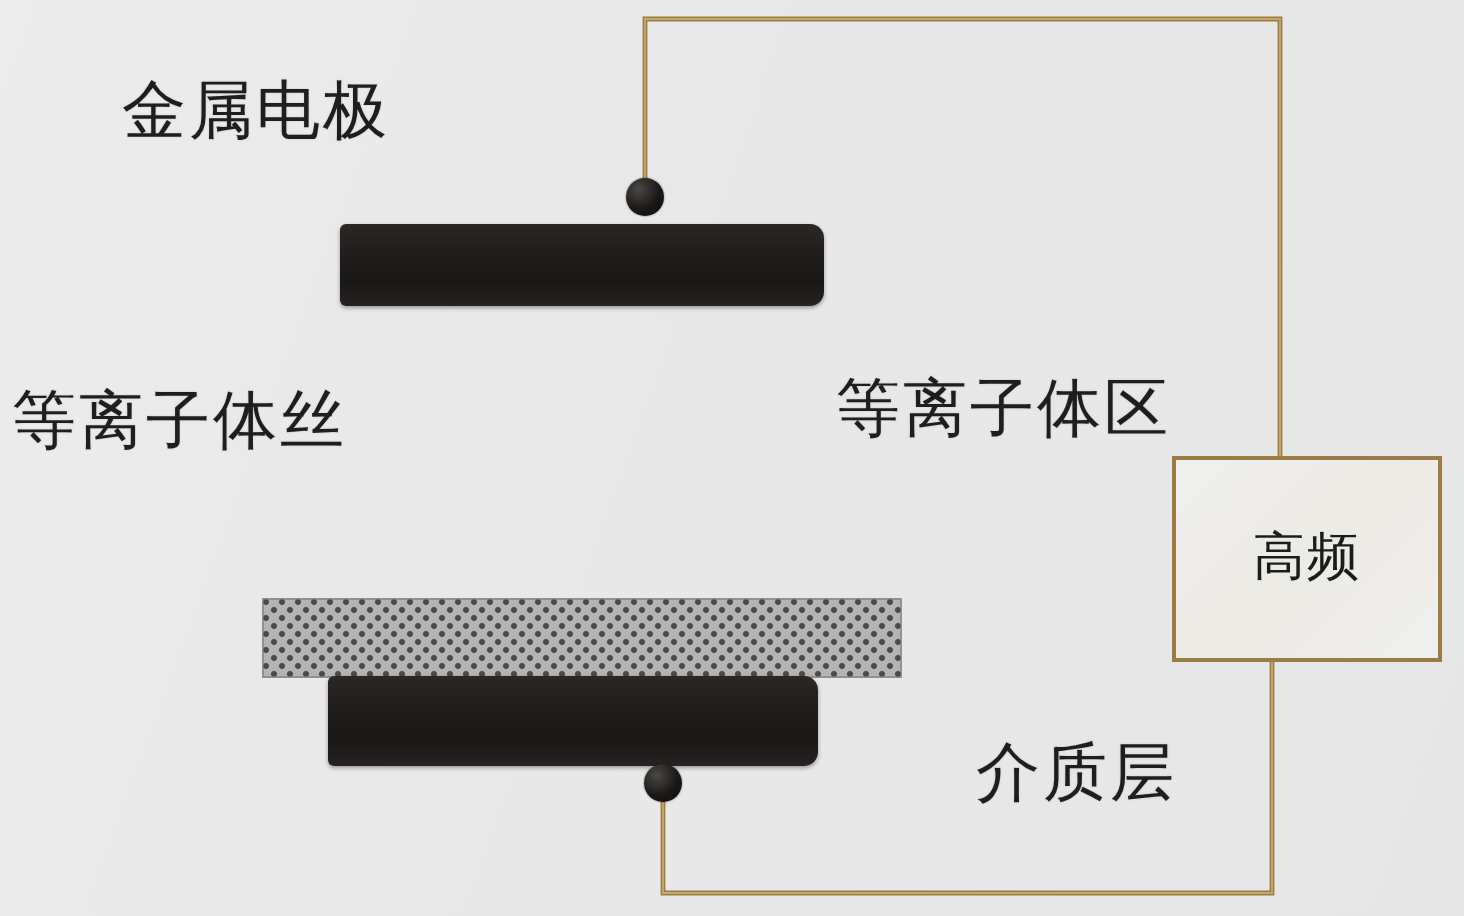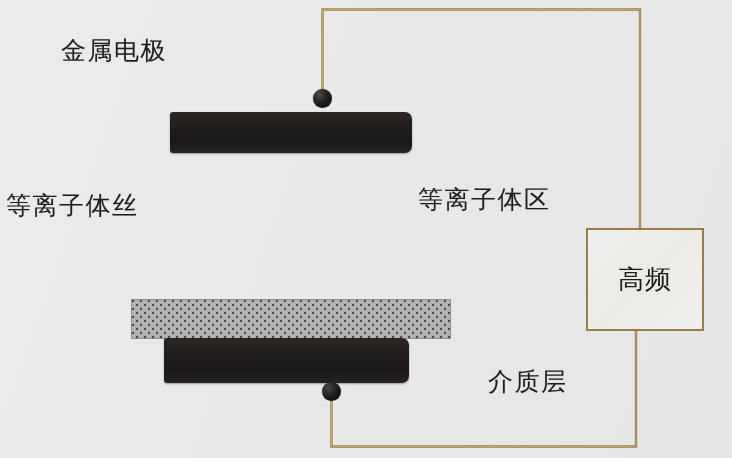--- a/index.html
+++ b/index.html
@@ -50,39 +50,39 @@
   .terminal {
     width: 19px; height: 19px; border-radius: 50%;
     background: radial-gradient(circle at 34% 30%, #4a4744 0%, #1b1918 55%, #0b0a0a 100%);
     box-shadow: 0 0 1px rgba(0,0,0,0.6);
   }
   #terminal-top { left: 313px; top: 89px; }
   #terminal-bottom { left: 322px; top: 382px; }
 
   
   #power-supply-box {
-    left: 586px; top: 228px; width: 118px; height: 103px;
+    left: 586px; top: 228px; width: 135px; height: 103px;
     border: 2px solid #9a7d46;
     background: linear-gradient(135deg, #efefee 0%, #eceae4 50%, #efefee 100%);
     display: flex; flex-direction: column;
     align-items: center; justify-content: center;
     box-sizing: border-box;
   }
   #power-supply-box .psline {
     font-size: 26px;
     line-height: 1.18;
     color: #1c1c1c;
     letter-spacing: 1px;
     font-family: "DejaVu Sans", "Liberation Sans", sans-serif;
   }
 
   
   .label {
     color: #1e1e1e;
-    font-size: 25px;
+    font-size: 32px;
     letter-spacing: 1.5px;
     white-space: nowrap;
     font-family: Liberation Mono, monospace;
     text-shadow: 0 0 1px rgba(120,120,120,0.35);
   }
   #label-metal-electrode { left: 61px; top: 34px; }
   #label-plasma-filament { left: 6px; top: 189px; }
   #label-plasma-region { left: 418px; top: 183px; }
   #label-dielectric { left: 488px; top: 365px; }
 

